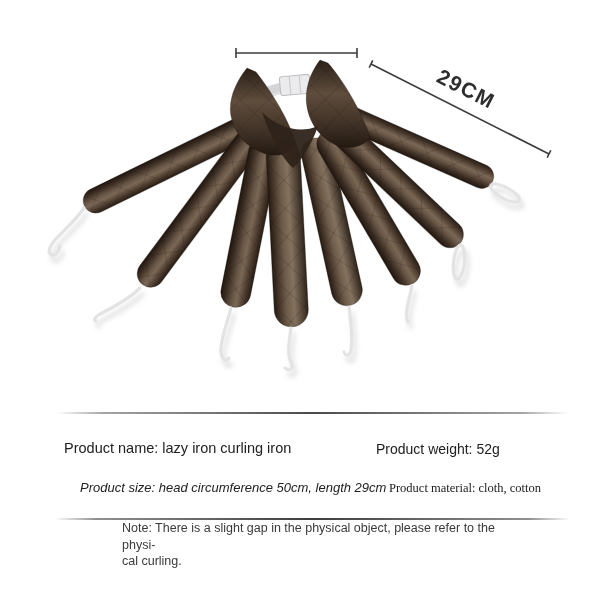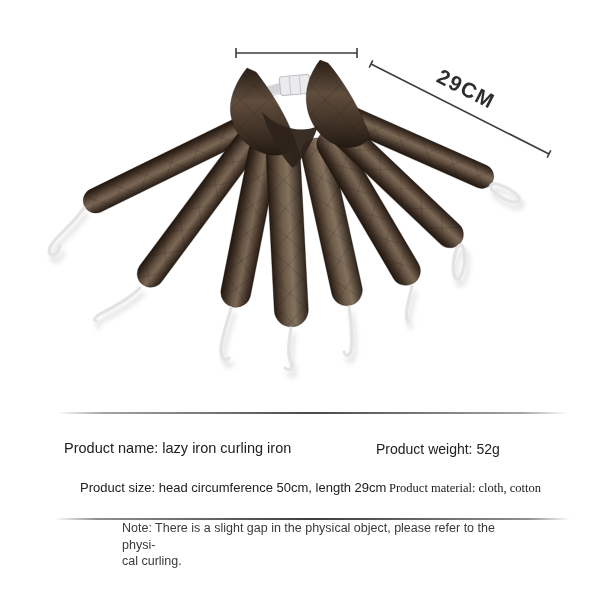--- a/index.html
+++ b/index.html
@@ -11,21 +11,21 @@
   #dim29{left:424px;top:77px;width:84px;transform:rotate(27deg);}
   svg{position:absolute;left:0;top:0;}
   .divider{position:absolute;height:2px;}
   #divider-top{left:57px;top:412px;width:511px;
     background:linear-gradient(90deg,rgba(90,90,90,0) 0%,rgba(90,90,90,.55) 9%,#4a4a4a 50%,rgba(90,90,90,.55) 91%,rgba(90,90,90,0) 100%);}
   #divider-bottom{left:55px;top:518px;width:515px;
     background:linear-gradient(90deg,rgba(70,70,70,0) 0%,rgba(70,70,70,.6) 8%,#3d3d3d 50%,rgba(70,70,70,.6) 92%,rgba(70,70,70,0) 100%);}
   .spec{position:absolute;color:#212121;white-space:nowrap;}
   #spec-name{left:64px;top:440px;font-size:14.5px;}
   #spec-weight{left:376px;top:441px;font-size:14px;}
-  #spec-size{left:80px;top:480px;font-size:13px;}
+  #spec-size{left:80px;top:480px;font-size:13px;font-style:italic;}
   #spec-material{left:389px;top:481px;font-size:12.5px;font-family:Liberation Serif, serif;}
   #note{position:absolute;left:122px;top:520px;width:380px;color:#3a3a3a;
         font-size:12.5px;line-height:16.5px;}
 </style>
 </head>
 <body>
 
 <div id="stage">
 
   <div id="dim29" class="dim-label">29CM</div>

